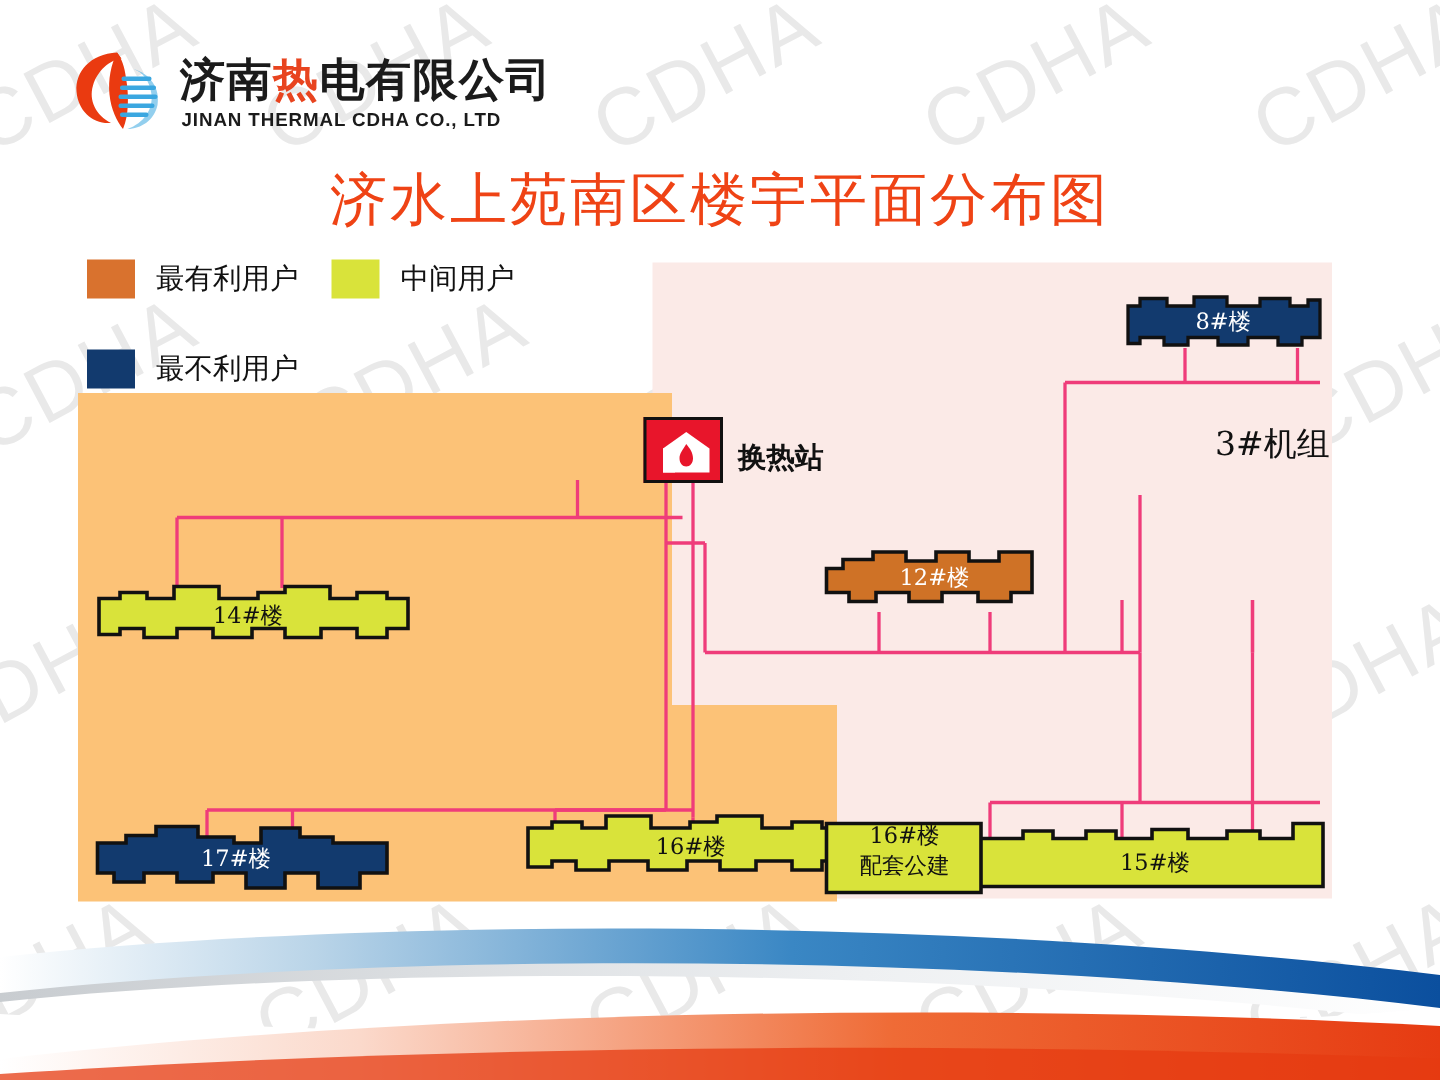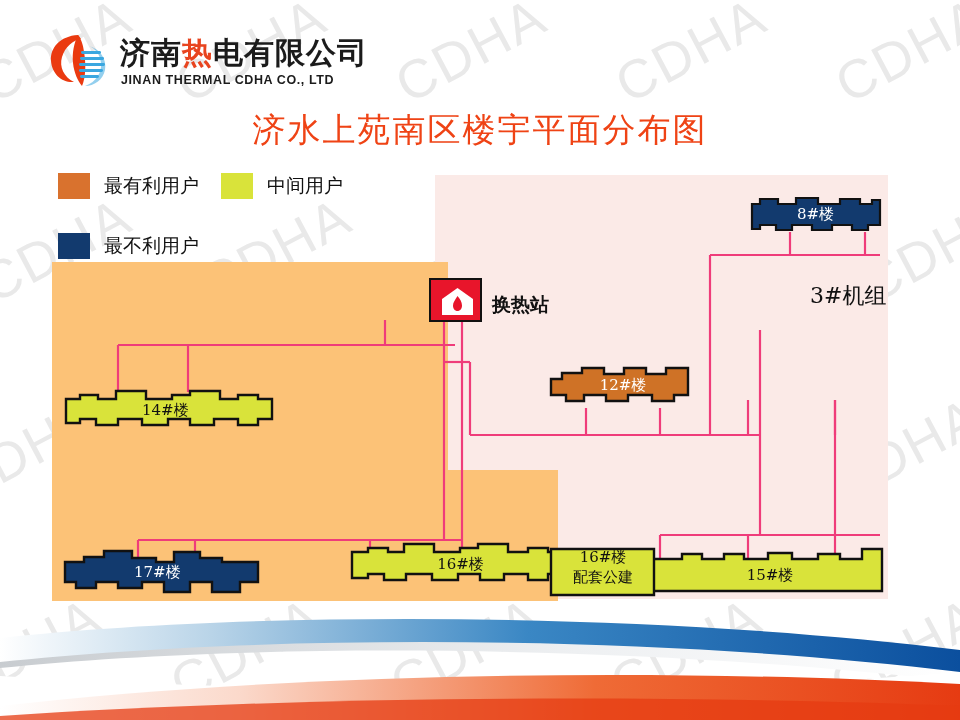--- a/index.html
+++ b/index.html
@@ -24,21 +24,21 @@
   #logo-cn  { position:absolute; left:72px; top:0px; font-size:30px; font-weight:bold;
               color:#1b1b1b; letter-spacing:1px; white-space:nowrap;
               font-family:"DejaVu Sans","Liberation Sans",sans-serif; }
   #logo-cn .hot { color:#e8441f; }
   #logo-en  { position:absolute; left:73px; top:40px; font-size:12.5px; font-weight:bold;
               color:#1b1b1b; letter-spacing:0.6px; white-space:nowrap; }
 
   
   #title { position:absolute; left:0; top:108px; width:960px; text-align:center;
            font-family:"DejaVu Serif","Liberation Serif",serif;
-           font-size:33px; color:#ef4315; letter-spacing:2px; z-index:20; }
+           font-size:38px; color:#ef4315; letter-spacing:2px; z-index:20; }
 
   
   #legend { position:absolute; left:58px; top:170px; z-index:20; }
   .lg-row { display:flex; align-items:center; height:32px; }
   .lg-item { display:flex; align-items:flex-start; margin-right:22px; }
   .lg-sw { width:32px; height:26px; border:0; }
   .lg-lb { margin-left:14px; font-size:19px; color:#111;
            font-family:"DejaVu Sans","Liberation Sans",sans-serif; }
   .lg-row.second { margin-top:28px; }
 

